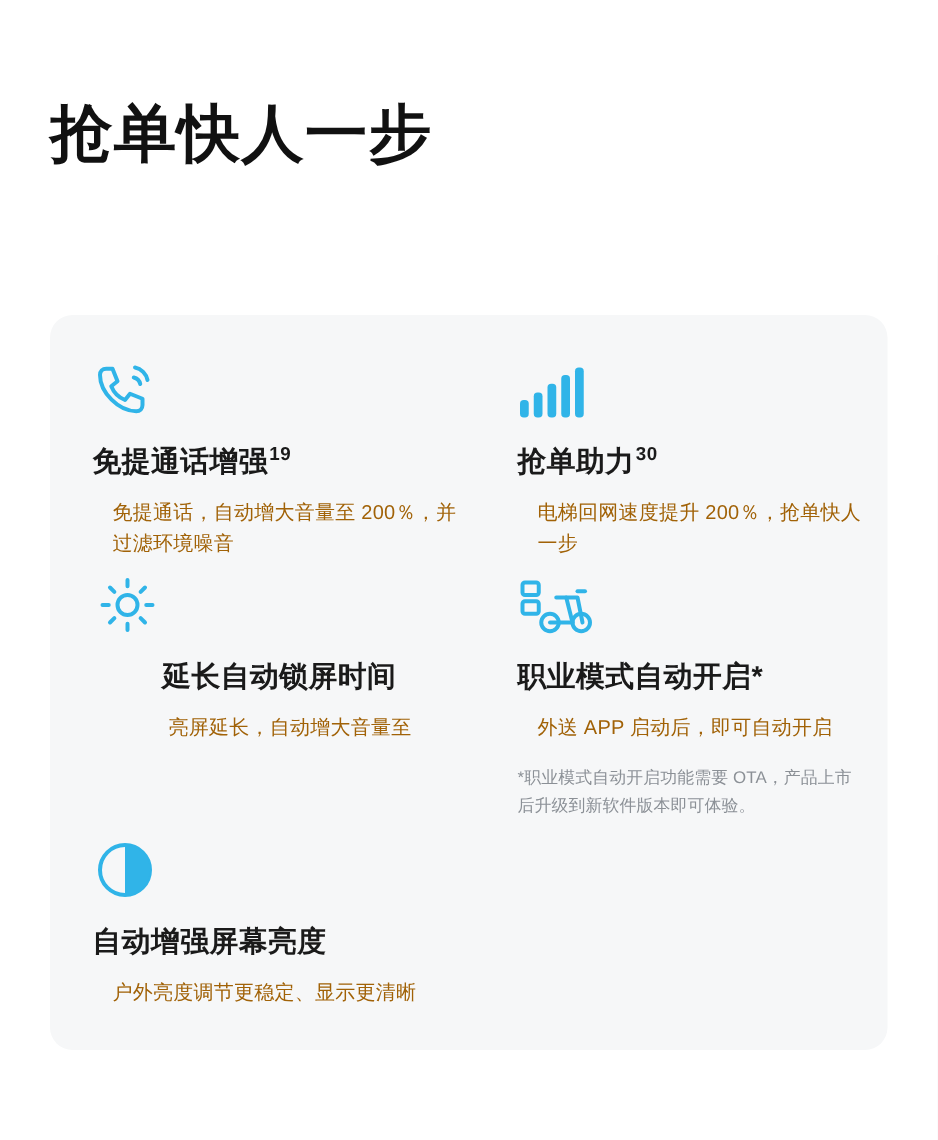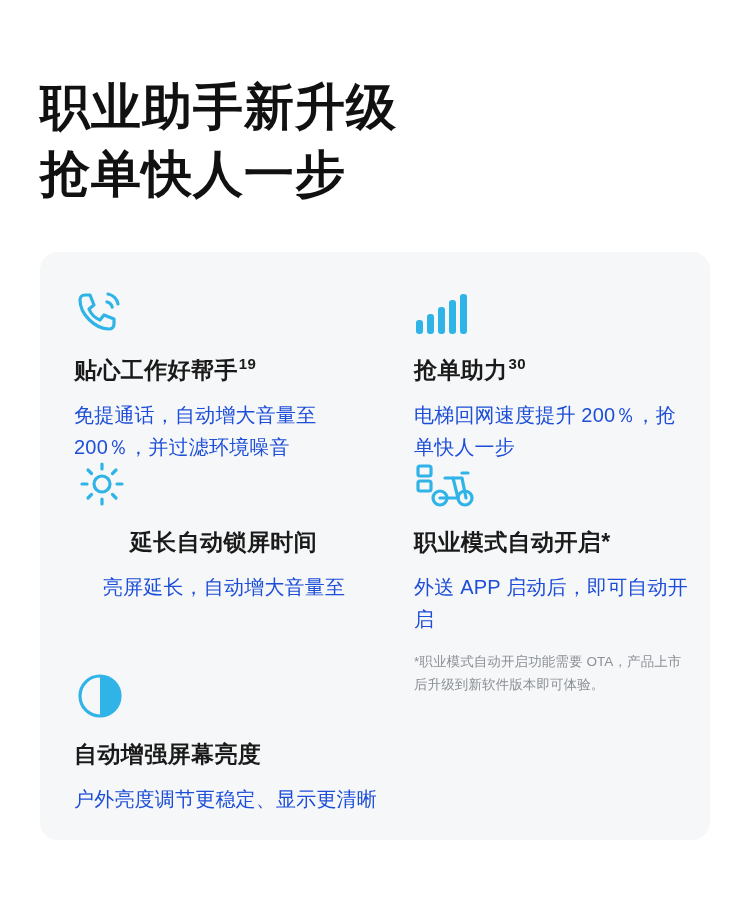--- a/index.html
+++ b/index.html
@@ -72,57 +72,57 @@
     letter-spacing: 0.4px;
   }
   .title sup {
     font-size: 15px;
     font-weight: 700;
     vertical-align: super;
     margin-left: 1px;
   }
   .desc {
     margin-top: 13px;
-    font-size: 20px;
-    color: #1d4ed8;
+    font-size: 16px;
+    color: #a16207;
     line-height: 1.62;
     letter-spacing: 0.2px;
+    margin-left: 16px;
   }
   .note {
     margin-top: 16px;
     font-size: 13.5px;
     color: #8b9096;
     line-height: 1.65;
     letter-spacing: 0.1px;
   }
   .accent-svg { display: block; }
 </style>
 </head>
 <body>
 
 <div class="page">
 
   <div class="headline">
-    <span class="line">职业助手新升级</span>
     <span class="line">抢单快人一步</span>
   </div>
 
   <div class="panel">
     <div class="grid">
 
       <div class="cell c0">
         <div class="icon-wrap">
           <svg class="accent-svg" width="58" height="50" viewBox="0 0 58 50" fill="none" stroke="#30b4e8" stroke-width="3.2" stroke-linecap="round" stroke-linejoin="round">
             <path d="M6 12c0-3 2-5 5-5h5l4 10-5 4c2 5 6 9 11 11l4-5 10 4v5c0 3-2 5-5 5C21 41 6 26 6 12z"></path>
             <path d="M34 6c5 1 9 5 10 10"></path>
             <path d="M33 14c2.6 0.6 4.6 2.6 5.2 5.2"></path>
           </svg>
         </div>
         <div class="title">
-          <span>贴心工作好帮手</span><sup>19</sup>
+          <span>免提通话增强</span><sup>19</sup>
         </div>
         <div class="desc">免提通话，自动增大音量至 200％，并过滤环境噪音</div>
       </div>
 
       <div class="cell c1">
         <div class="icon-wrap">
           <svg class="accent-svg" width="54" height="48" viewBox="0 0 54 48" fill="#30b4e8">
             <rect x="2" y="30" width="7" height="14" rx="3"></rect>
             <rect x="13" y="24" width="7" height="20" rx="3"></rect>
             <rect x="24" y="17" width="7" height="27" rx="3"></rect>

